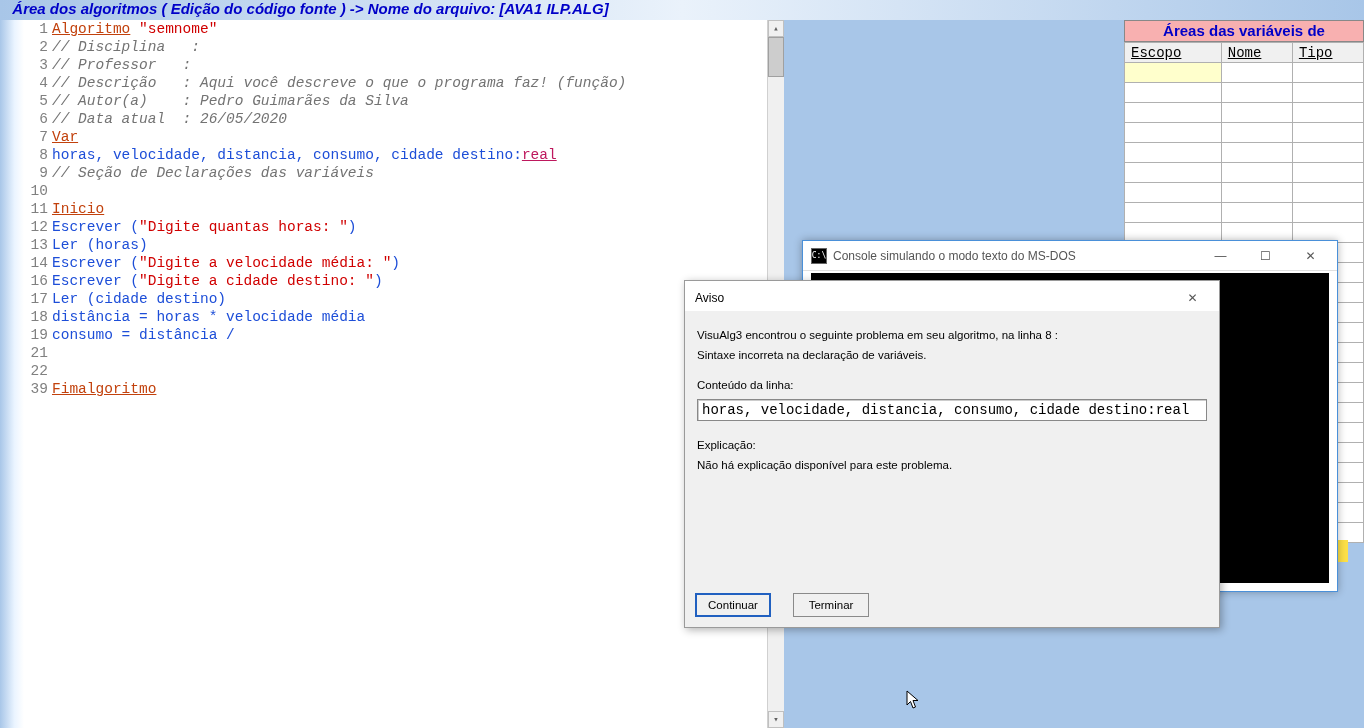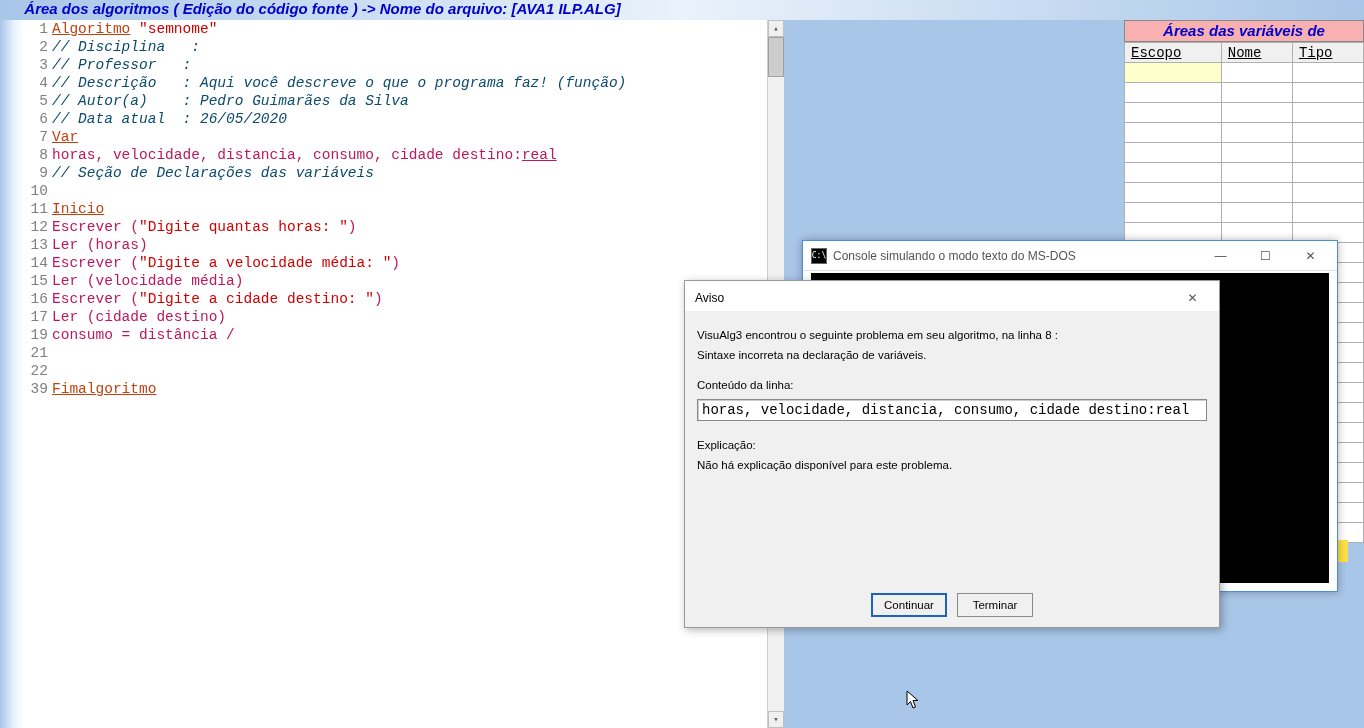--- a/index.html
+++ b/index.html
@@ -14,21 +14,21 @@
   }
   .title-bar {
     position: absolute;
     left: 0; top: 0; right: 0;
     height: 20px;
     font-family: Arial, sans-serif;
     font-weight: bold;
     font-style: italic;
     font-size: 15px;
     color: #0000c8;
-    padding: 0 16px;
+    padding: 0 4px;
     white-space: pre;
     background: linear-gradient(to right, #a8c6e8 0, #eaf2fb 50%, #a8c6e8 100%);
   }
   .code-panel {
     position: absolute;
     left: 0;
     top: 20px;
     width: 784px;
     height: 708px;
     background: #fff;
@@ -51,22 +51,22 @@
     line-height: 18px;
   }
   .gutter {
     width: 52px;
     text-align: right;
     padding-right: 4px;
     color: #808080;
     font-family: "Courier New", monospace;
   }
   .tok-str { color: #d00000; }
-  .tok-com { color: #0c4a6e; font-style: italic; }
-  .tok-plain { color: #be185d; }
+  .tok-com { color: #737373; font-style: italic; }
+  .tok-plain { color: #1d4ed8; }
   .tok-type { color: #be185d; text-decoration: underline; }
   .tok-u { text-decoration: underline; color:#c2410c;}
   .scrollbar-v {
     position: absolute;
     right: 0; top: 0; width: 17px; height: 100%;
     background: #f0f0f0;
     border-left: 1px solid #d0d0d0;
   }
   .scrollbar-v .btn { height: 17px; width: 100%; background: #f0f0f0; border:1px solid #c0c0c0; display:flex;align-items:center;justify-content:center;color:#606060;font-size:9px;}
   .scrollbar-v .track { position: absolute; top: 17px; bottom: 17px; left: 0; right: 0; }
@@ -77,21 +77,20 @@
     position: absolute;
     right: 0;
     top: 20px;
     width: 240px;
   }
   .vars-title {
     background: #f8b0b0;
     color: #0000c8;
     font-family: Arial, sans-serif;
     font-weight: bold;
-    font-style: italic;
     font-size: 15px;
     text-align: center;
     border: 1px solid #888;
     height: 22px;
     line-height: 20px;
     white-space: nowrap;
     overflow: hidden;
   }
   .vars-table {
     border-collapse: collapse;
@@ -176,22 +175,22 @@
     font-family: "Courier New", monospace;
     font-size: 14px;
     padding: 0 4px;
     border: 1px solid #888;
     background: #fff;
     box-shadow: inset 1px 1px 0 #ccc;
   }
   .aviso-buttons {
     padding: 8px 10px 10px;
     display: flex;
-    justify-content: center;
-    gap: 10px;
+    justify-content: flex-start;
+    gap: 22px;
   }
   .aviso-buttons button {
     width: 76px;
     height: 24px;
     font-size: 11.5px;
     background: #f0f0f0;
     border: 1px solid #8a8a8a;
   }
   .aviso-buttons button.primary { border: 2px solid #2060c0; }
 
@@ -216,23 +215,23 @@
       <div class="code-line"><span class="gutter">5</span><span><span class="tok-com">// Autor(a)    : Pedro Guimarães da Silva</span></span></div>
       <div class="code-line"><span class="gutter">6</span><span><span class="tok-com">// Data atual  : 26/05/2020</span></span></div>
       <div class="code-line"><span class="gutter">7</span><span><span class="tok-u">Var</span></span></div>
       <div class="code-line"><span class="gutter">8</span><span><span class="tok-plain">horas, velocidade, distancia, consumo, cidade destino:</span><span class="tok-type">real</span></span></div>
       <div class="code-line"><span class="gutter">9</span><span><span class="tok-com">// Seção de Declarações das variáveis</span></span></div>
       <div class="code-line"><span class="gutter">10</span><span></span></div>
       <div class="code-line"><span class="gutter">11</span><span><span class="tok-u">Inicio</span></span></div>
       <div class="code-line"><span class="gutter">12</span><span><span class="tok-plain">Escrever (</span><span class="tok-str">"Digite quantas horas: "</span><span class="tok-plain">)</span></span></div>
       <div class="code-line"><span class="gutter">13</span><span><span class="tok-plain">Ler (horas)</span></span></div>
       <div class="code-line"><span class="gutter">14</span><span><span class="tok-plain">Escrever (</span><span class="tok-str">"Digite a velocidade média: "</span><span class="tok-plain">)</span></span></div>
-      <div class="code-line"><span class="gutter">15</span><span><span class="tok-plain">Ler (velocidade média)</span></span></div>
       <div class="code-line"><span class="gutter">16</span><span><span class="tok-plain">Escrever (</span><span class="tok-str">"Digite a cidade destino: "</span><span class="tok-plain">)</span></span></div>
       <div class="code-line"><span class="gutter">17</span><span><span class="tok-plain">Ler (cidade destino)</span></span></div>
+      <div class="code-line"><span class="gutter">18</span><span><span class="tok-plain">distância = horas * velocidade média</span></span></div>
       <div class="code-line"><span class="gutter">19</span><span><span class="tok-plain">consumo = distância /</span></span></div>
       <div class="code-line"><span class="gutter">21</span><span></span></div>
       <div class="code-line"><span class="gutter">22</span><span></span></div>
       <div class="code-line"><span class="gutter">39</span><span><span class="tok-u">Fimalgoritmo</span></span></div>
     </div>
   <div class="scrollbar-v">
     <div class="btn">▴</div>
     <div class="track">
       <div class="thumb"></div>
     </div>

